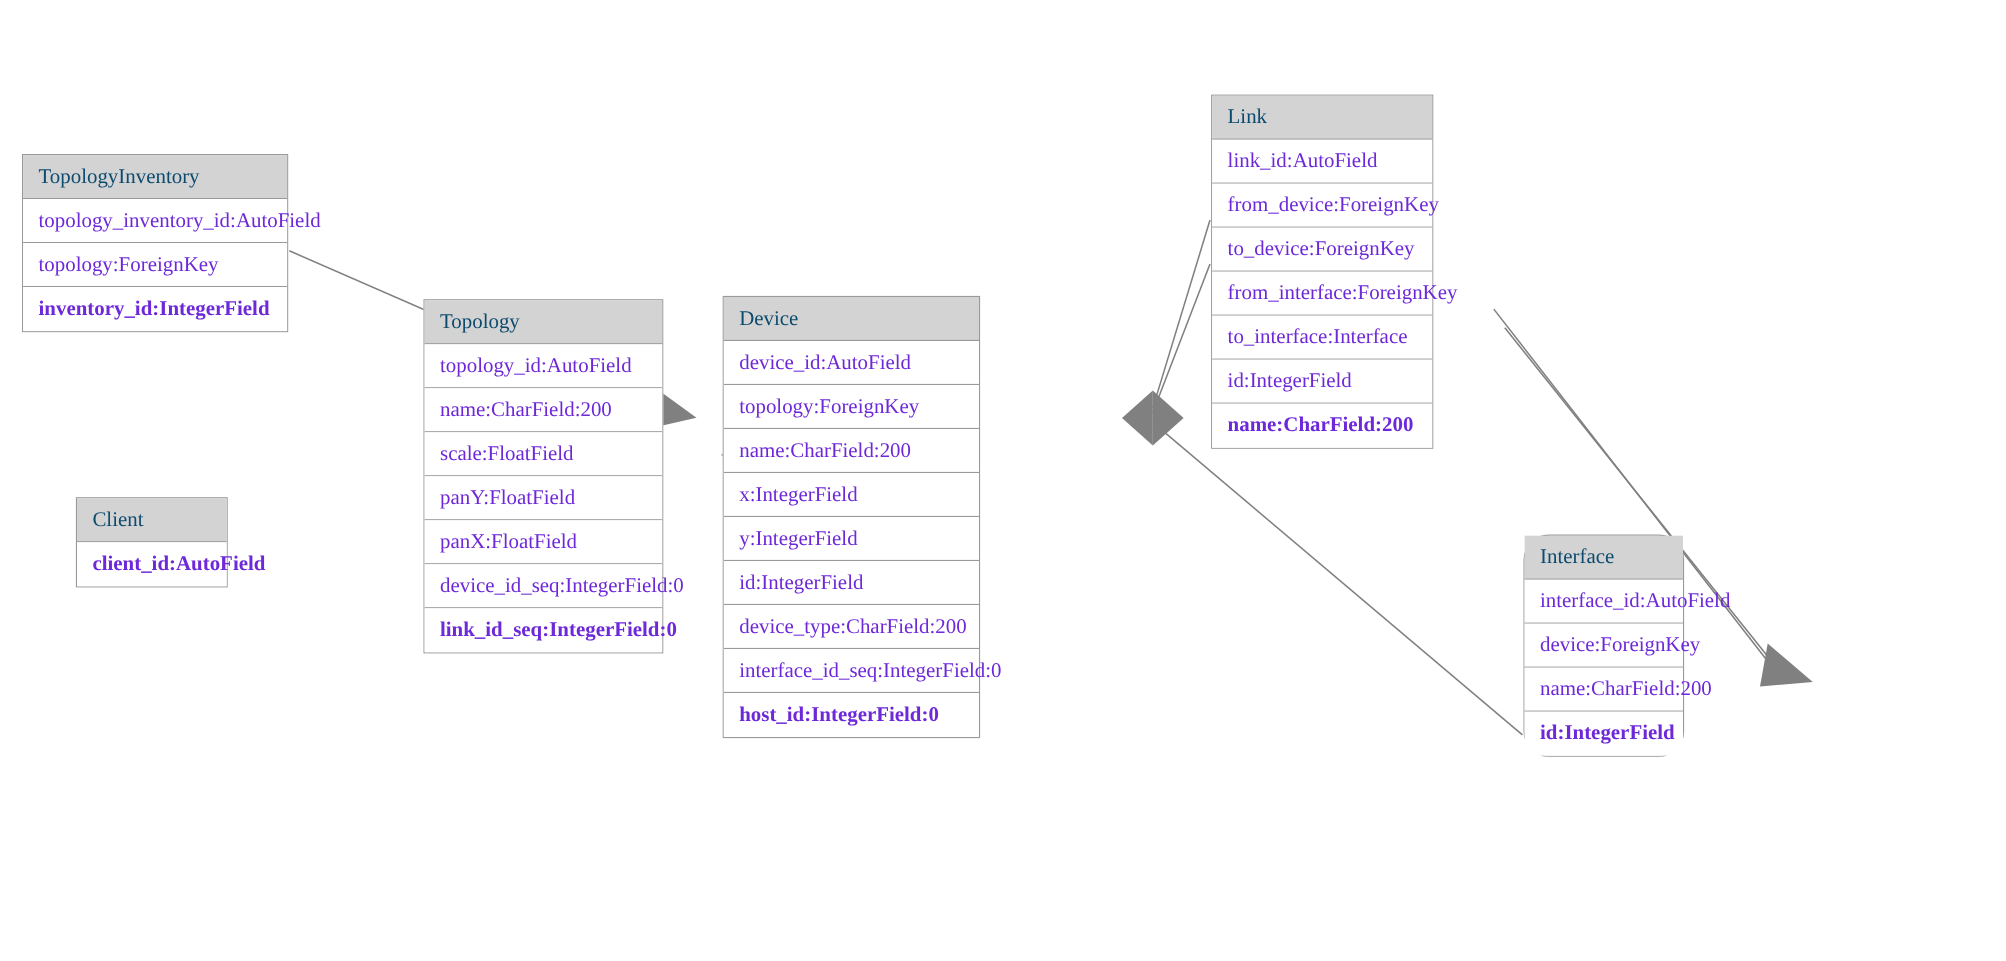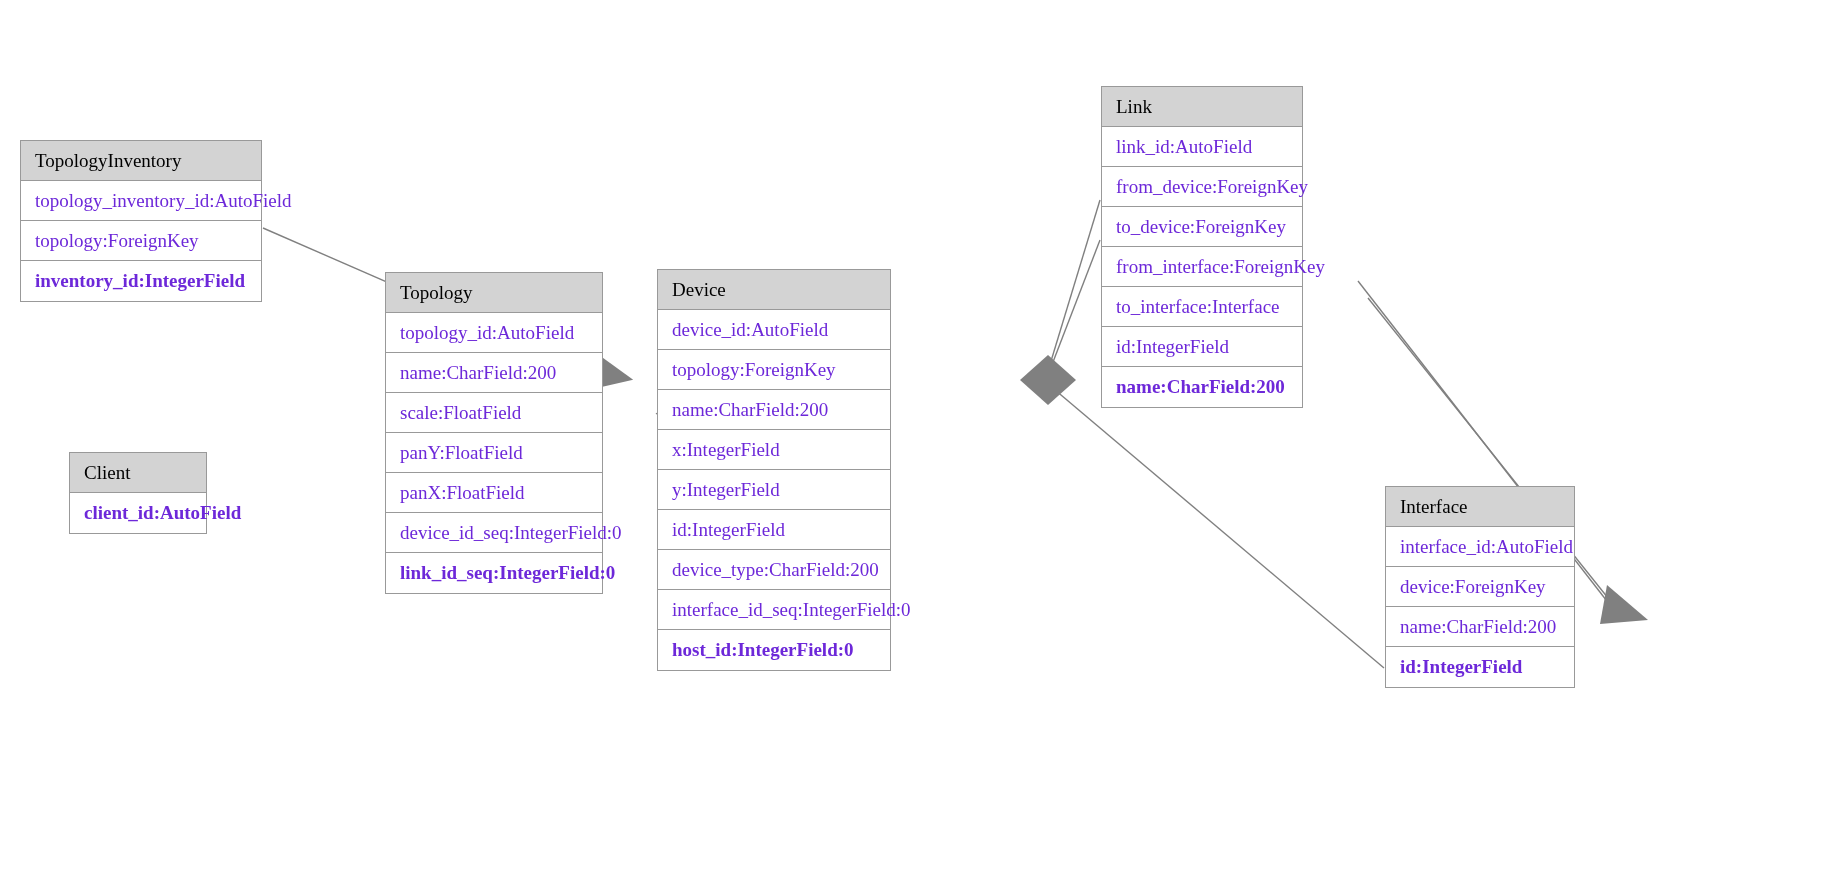--- a/index.html
+++ b/index.html
@@ -15,21 +15,21 @@
   .entity{
     position:absolute;
     box-sizing:border-box;
     border:1px solid #999999;
     background:#ffffff;
     z-index:2;
   }
   .entity .hdr{
     background:#d3d3d3;
     border-bottom:1px solid #999999;
-    color:#000000;
+    color:#0c4a6e;
     font-size:19px;
     line-height:40px;
     height:40px;
     padding:0 14px;
     white-space:nowrap;
     box-sizing:border-box;
   }
   .entity .row{
     border-bottom:1px solid #999999;
     color:#6d28d9;
@@ -135,21 +135,21 @@
     <div class="hdr">Link</div>
     <div class="row">link_id:AutoField</div>
     <div class="row">from_device:ForeignKey</div>
     <div class="row">to_device:ForeignKey</div>
     <div class="row">from_interface:ForeignKey</div>
     <div class="row">to_interface:Interface</div>
     <div class="row">id:IntegerField</div>
     <div class="row">name:CharField:200</div>
   </div>
 
-  <div class="entity" style="left:1385px;top:486px;width:190px;">
+  <div class="entity" style="left:1385px;top:486px;width:146px;border-radius:23px;">
     <div class="hdr">Interface</div>
     <div class="row">interface_id:AutoField</div>
     <div class="row">device:ForeignKey</div>
     <div class="row">name:CharField:200</div>
     <div class="row">id:IntegerField</div>
   </div>
 
 </div>
 
 </body></html>

